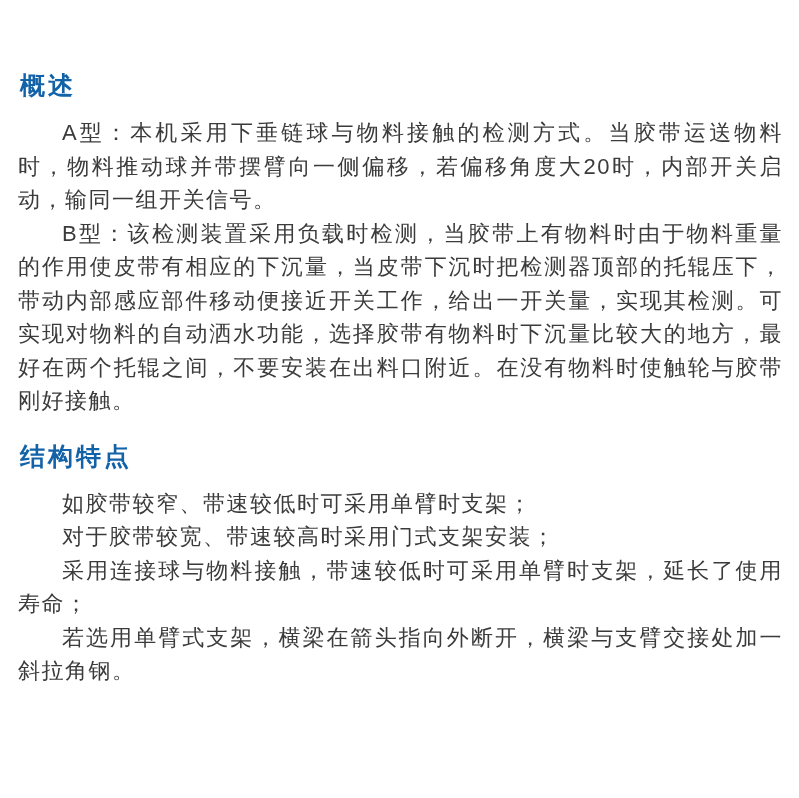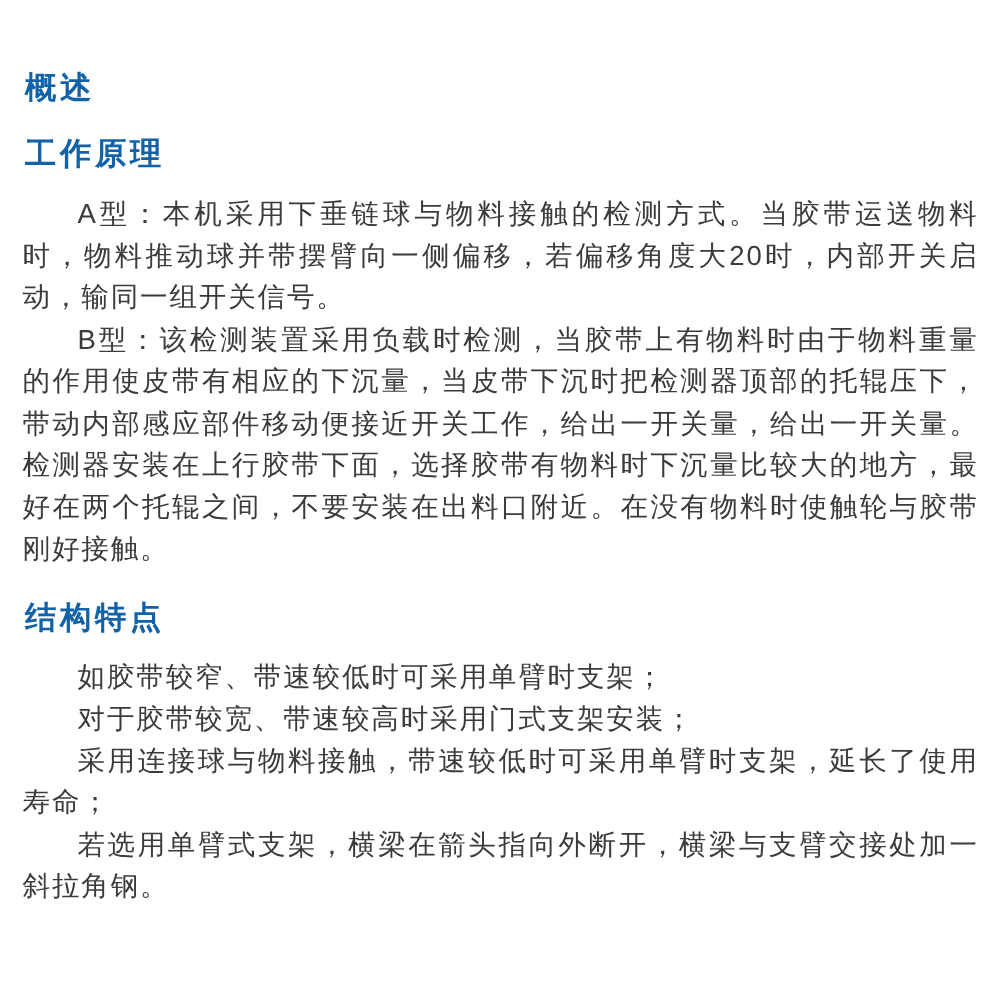--- a/index.html
+++ b/index.html
@@ -18,21 +18,21 @@
   }
   .section-heading {
     font-size: 25px;
     font-weight: bold;
     color: #1262a8;
     letter-spacing: 3px;
     margin: 23px 0 16px 2px;
     line-height: 1.2;
   }
   .section:first-child .section-heading {
-    margin-top: 25px;
+    margin-top: 40px;
   }
   .body-paragraph {
     font-size: 22px;
     line-height: 33.5px;
     color: #3b3b3b;
     letter-spacing: 1.5px;
     margin: 0;
     text-indent: 2em;
     text-align: justify;
   }
@@ -40,23 +40,22 @@
 </head>
 <body>
 
 <div class="page">
 
   <div class="section">
     <h2 class="section-heading">概述</h2>
   </div>
 
   <div class="section">
-    <h2 class="section-heading">工作原理</h2>
     <p class="body-paragraph">A型：本机采用下垂链球与物料接触的检测方式。当胶带运送物料时，物料推动球并带摆臂向一侧偏移，若偏移角度大20时，内部开关启动，输同一组开关信号。</p>
-    <p class="body-paragraph">B型：该检测装置采用负载时检测，当胶带上有物料时由于物料重量的作用使皮带有相应的下沉量，当皮带下沉时把检测器顶部的托辊压下，带动内部感应部件移动便接近开关工作，给出一开关量，给出一开关量。检测器安装在上行胶带下面，选择胶带有物料时下沉量比较大的地方，最好在两个托辊之间，不要安装在出料口附近。在没有物料时使触轮与胶带刚好接触。</p>
+    <p class="body-paragraph">B型：该检测装置采用负载时检测，当胶带上有物料时由于物料重量的作用使皮带有相应的下沉量，当皮带下沉时把检测器顶部的托辊压下，带动内部感应部件移动便接近开关工作，给出一开关量，实现其检测。可实现对物料的自动洒水功能，选择胶带有物料时下沉量比较大的地方，最好在两个托辊之间，不要安装在出料口附近。在没有物料时使触轮与胶带刚好接触。</p>
   </div>
 
   <div class="section">
     <h2 class="section-heading">结构特点</h2>
     <p class="body-paragraph">如胶带较窄、带速较低时可采用单臂时支架；</p>
     <p class="body-paragraph">对于胶带较宽、带速较高时采用门式支架安装；</p>
     <p class="body-paragraph">采用连接球与物料接触，带速较低时可采用单臂时支架，延长了使用寿命；</p>
     <p class="body-paragraph">若选用单臂式支架，横梁在箭头指向外断开，横梁与支臂交接处加一斜拉角钢。</p>
   </div>
 

